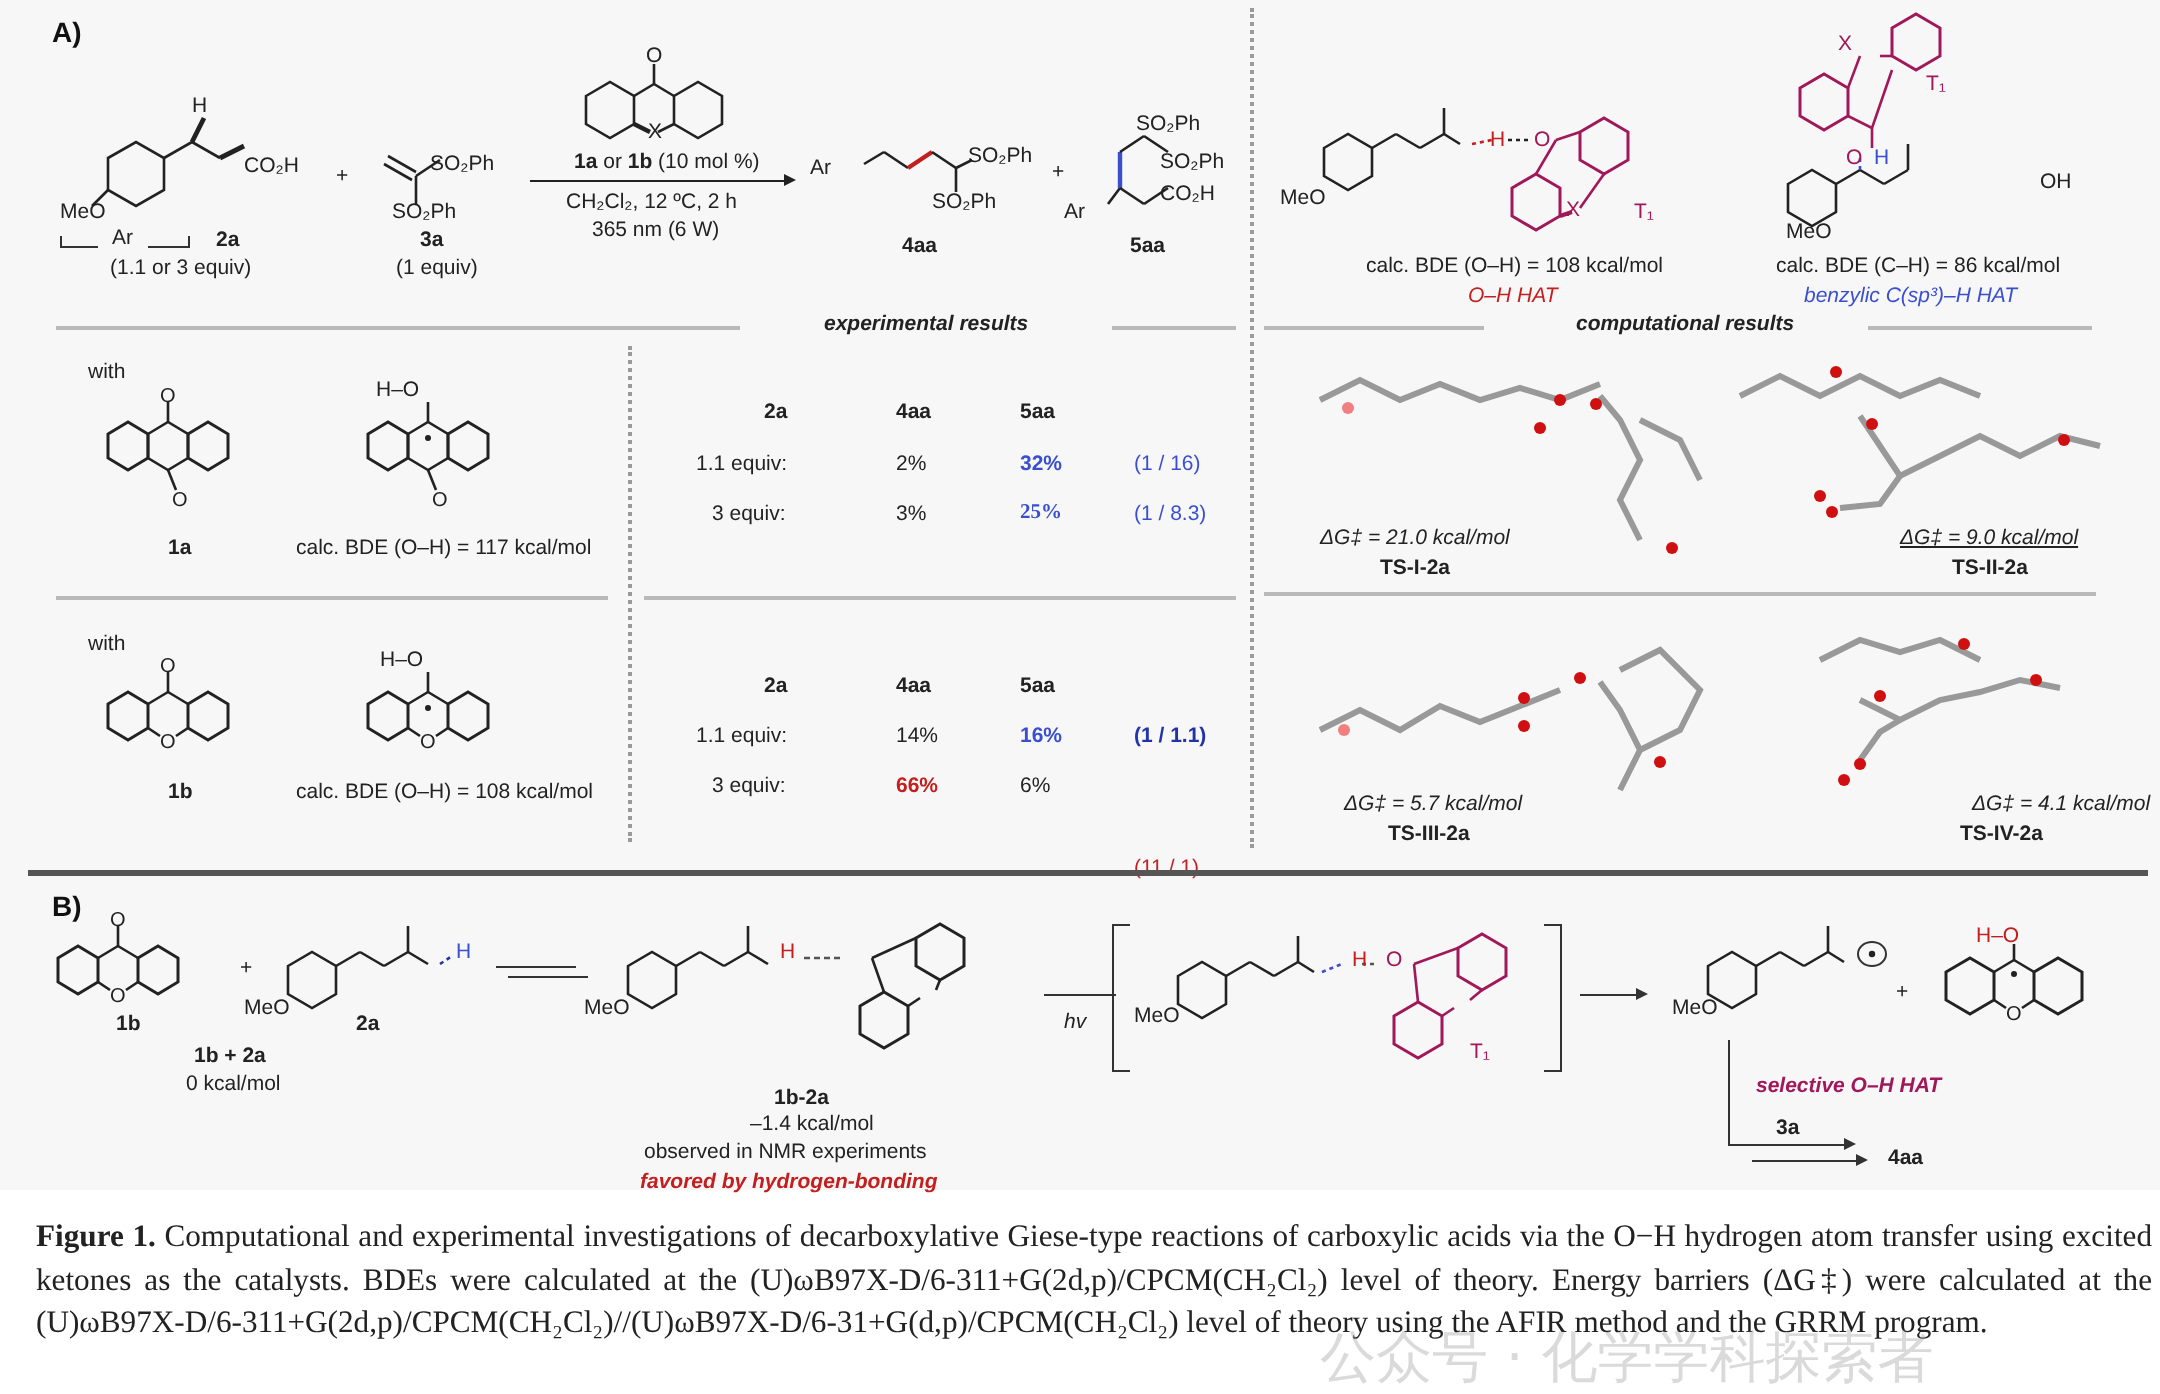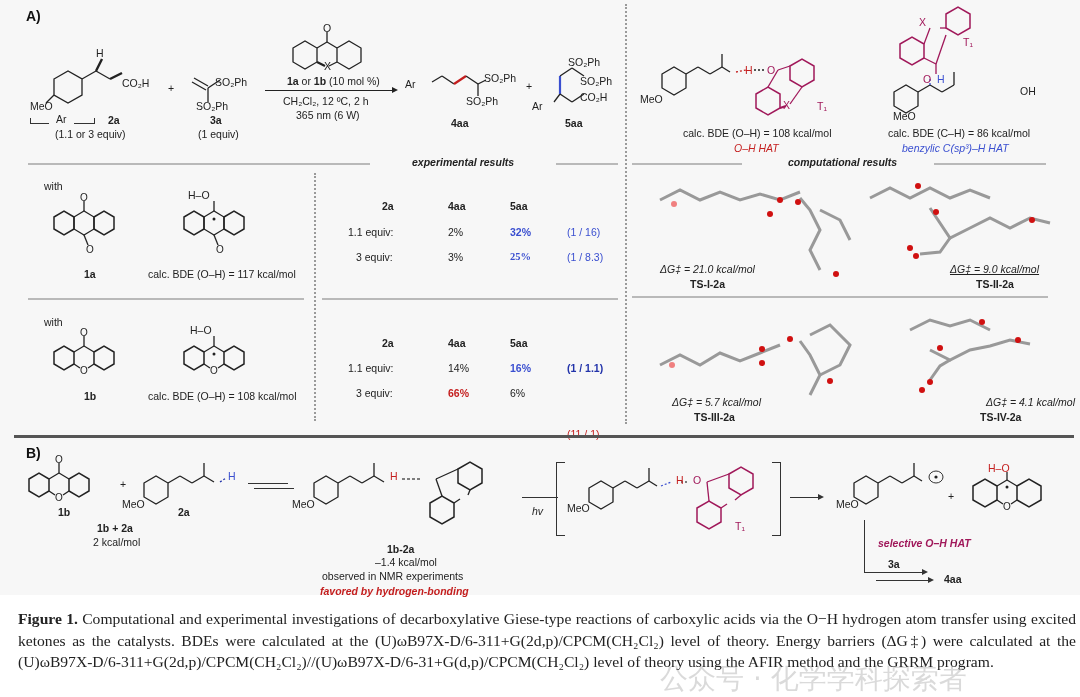--- a/index.html
+++ b/index.html
@@ -334,21 +334,21 @@
     <line x1="50" y1="21" x2="62" y2="28" stroke="#222" stroke-width="1.3"></line>
     <line x1="62" y1="28" x2="74" y2="21" stroke="#222" stroke-width="1.3"></line>
     <line x1="74" y1="21" x2="74" y2="8" stroke="#222" stroke-width="1.3"></line>
     <line x1="74" y1="21" x2="84" y2="27" stroke="#222" stroke-width="1.3"></line>
     <line x1="90" y1="27" x2="96" y2="23" stroke="#2233aa" stroke-width="1.3" stroke-dasharray="2,2"></line>
   </svg>
   <div class="abs sm blue" style="left:228px;top:470px;">H</div>
   <div class="abs sm" style="left:122px;top:498px;">MeO</div>
   <div class="abs sm b" style="left:178px;top:506px;">2a</div>
   <div class="abs sm b" style="left:97px;top:522px;">1b + 2a</div>
-  <div class="abs sm" style="left:93px;top:536px;">2 kcal/mol</div>
+  <div class="abs sm" style="left:93px;top:536px;">0 kcal/mol</div>
 
   <div class="abs" style="left:248px;top:483px;width:40px;height:1px;background:#333;"></div>
   <div class="abs" style="left:254px;top:488px;width:40px;height:1px;background:#333;"></div>
 
   <svg style="left:290px;top:455px;" width="230" height="80">
     <polygon points="24,28 36,21 48,28 48,42 36,49 24,42" fill="none" stroke="#222" stroke-width="1.3"></polygon>
     <line x1="48" y1="28" x2="60" y2="21" stroke="#222" stroke-width="1.3"></line>
     <line x1="60" y1="21" x2="72" y2="28" stroke="#222" stroke-width="1.3"></line>
     <line x1="72" y1="28" x2="84" y2="21" stroke="#222" stroke-width="1.3"></line>
     <line x1="84" y1="21" x2="84" y2="8" stroke="#222" stroke-width="1.3"></line>

